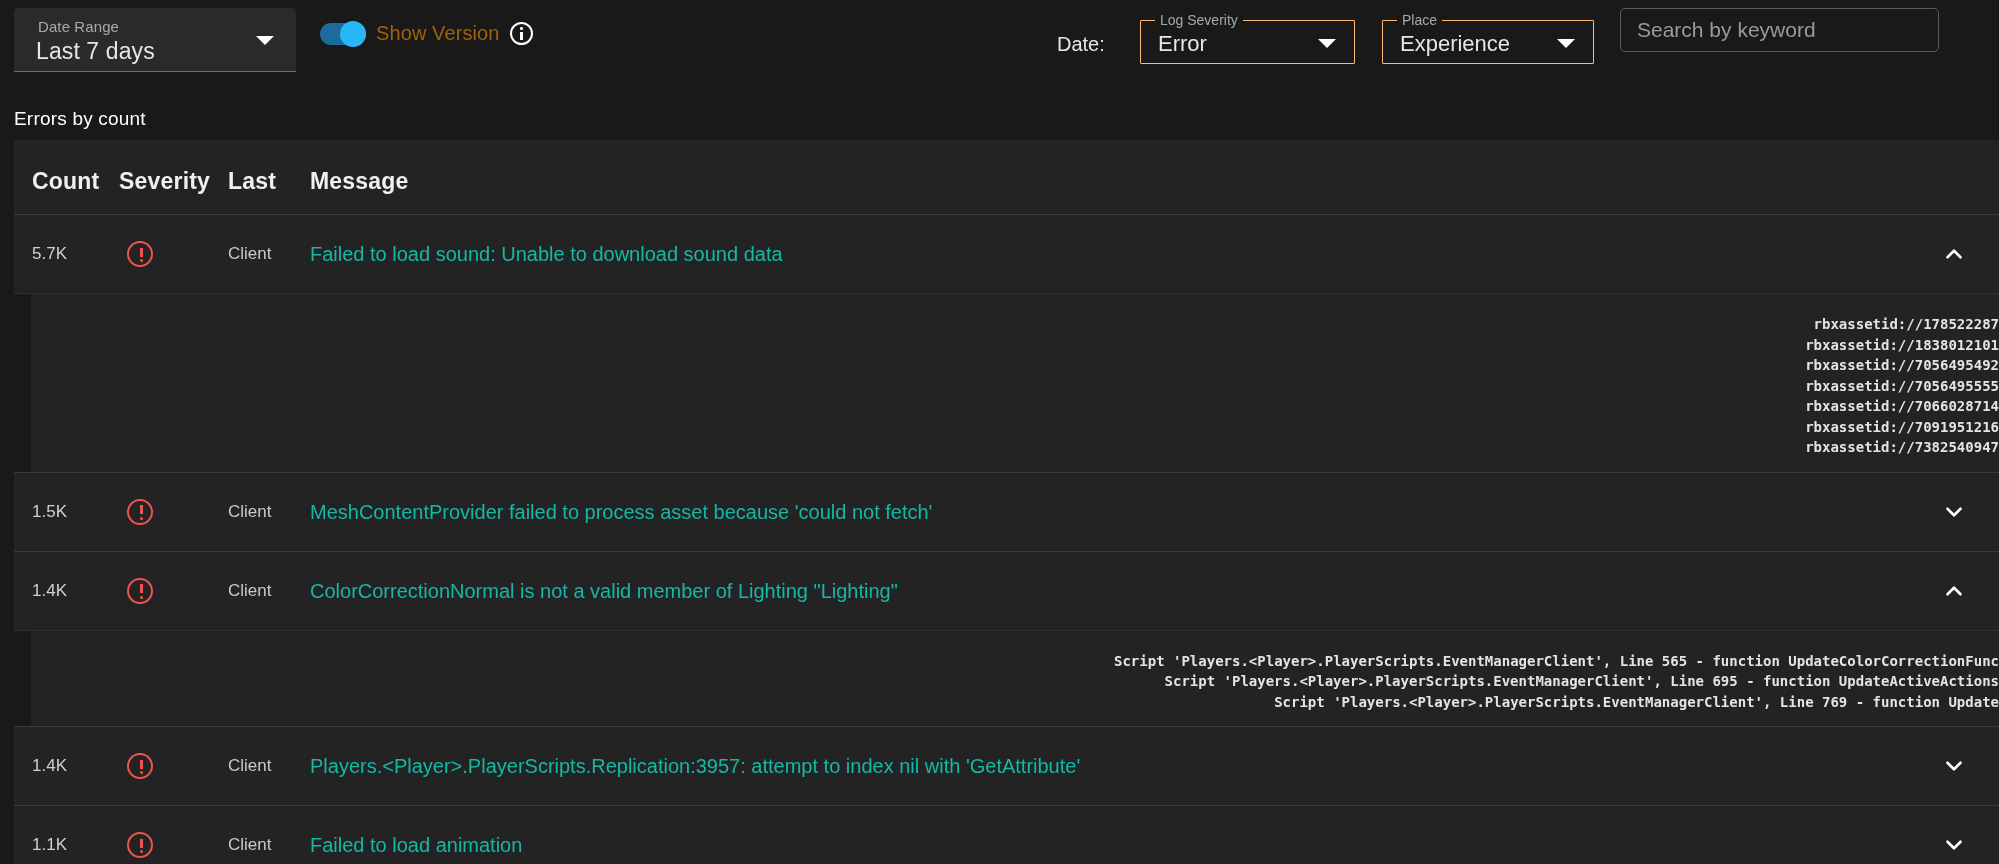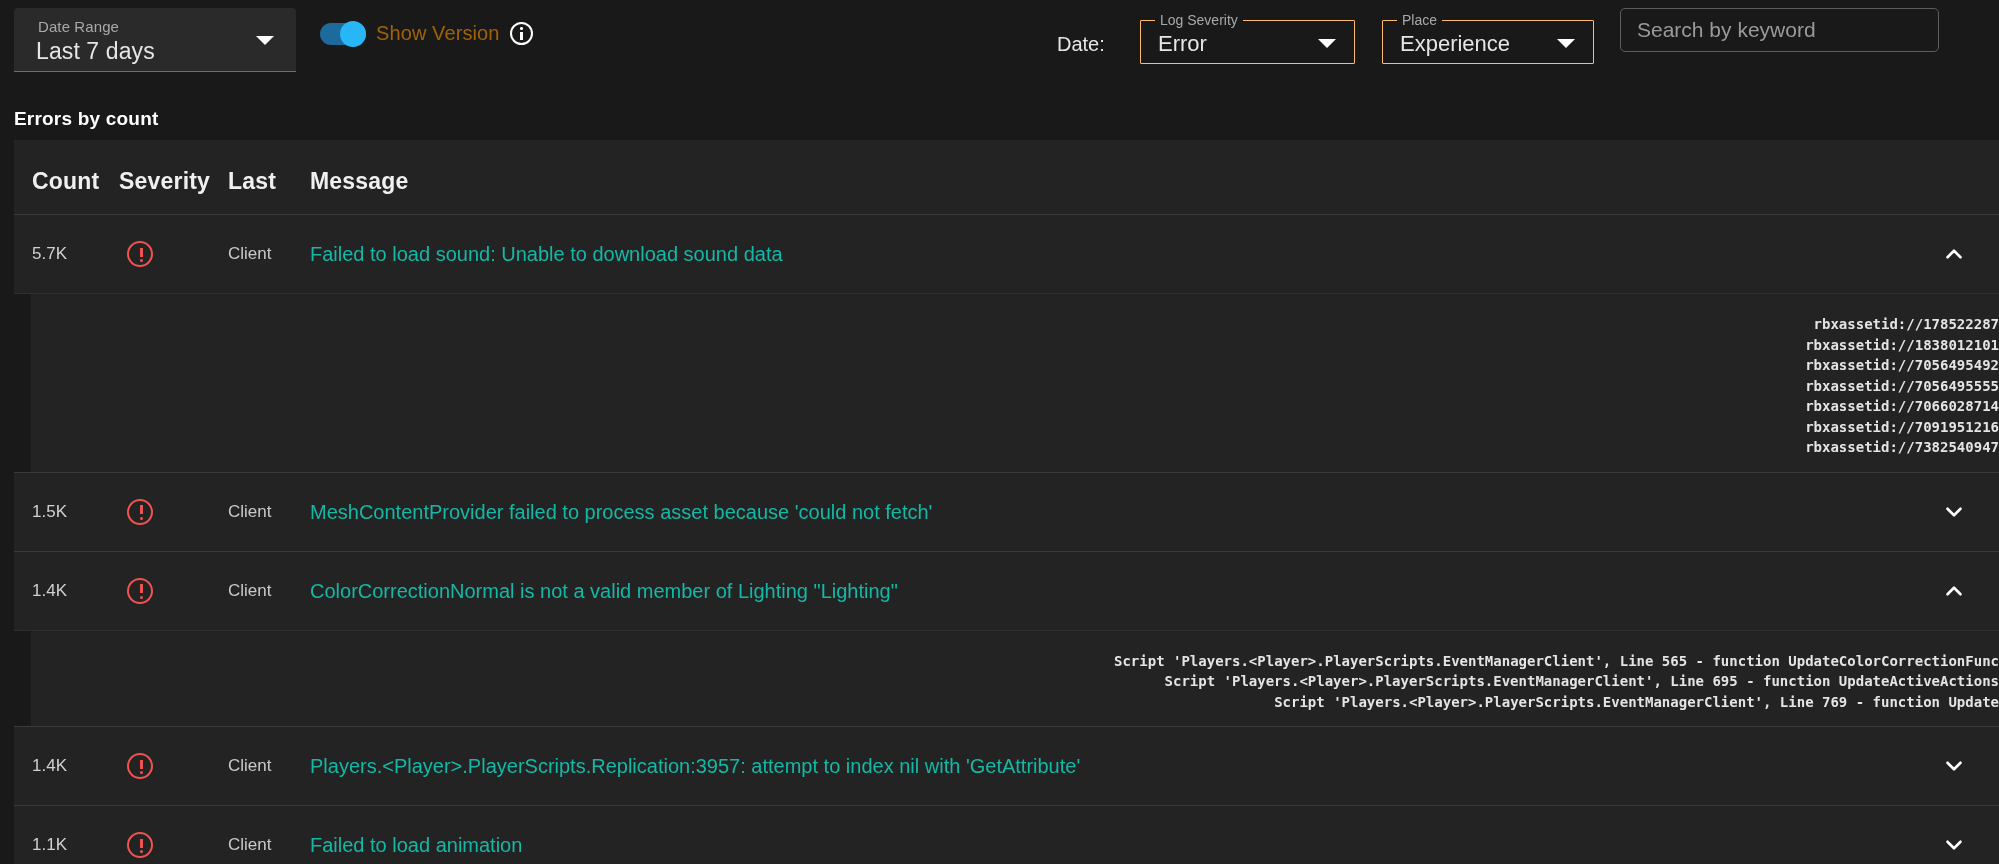--- a/index.html
+++ b/index.html
@@ -147,21 +147,21 @@
     padding: 0 16px;
     outline: none;
   }
   .search-box::placeholder { color: #9a9a9a; }
 
   
   .section-title {
     position: absolute;
     left: 14px; top: 108px;
     font-size: 19px;
-    font-weight: bold;
+    font-weight: normal;
     color: #ffffff;
     letter-spacing: .2px;
   }
 
   
   .table {
     position: absolute;
     left: 14px; top: 140px;
     width: 1985px;
   }

